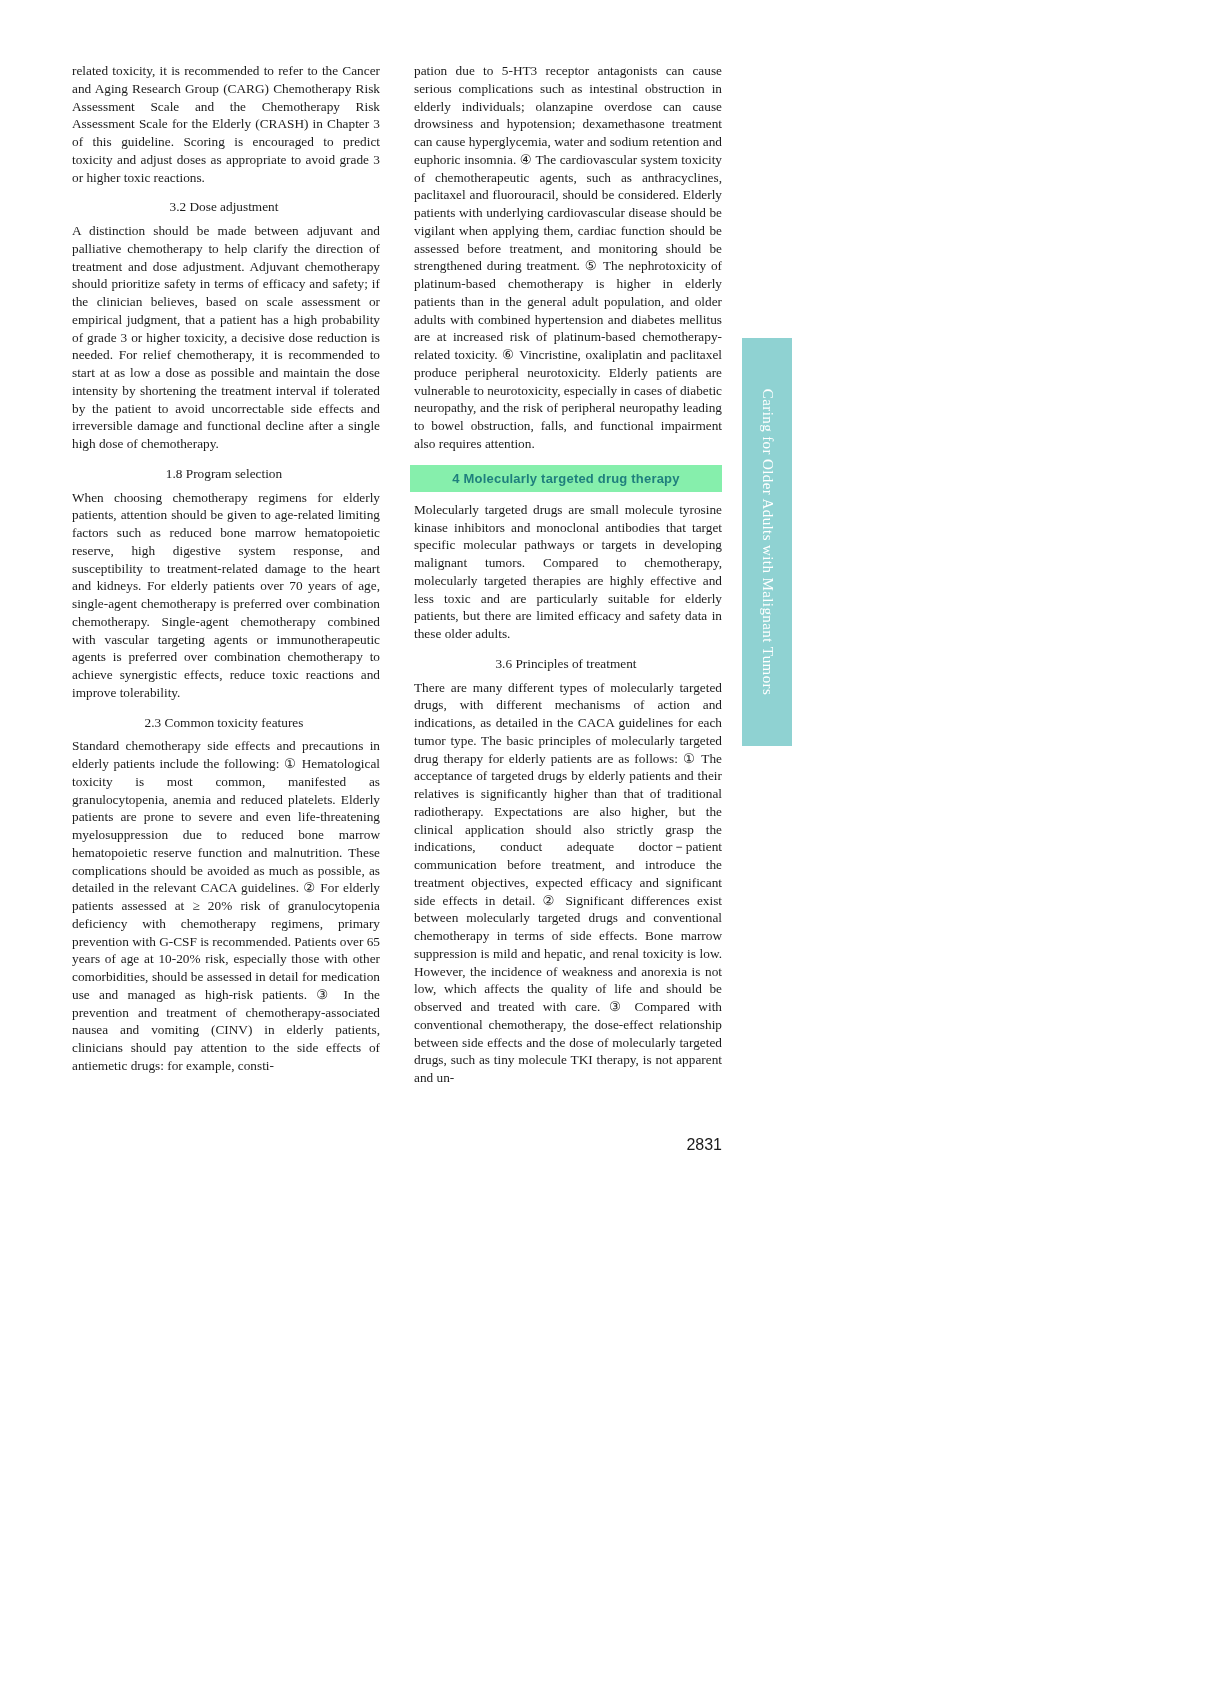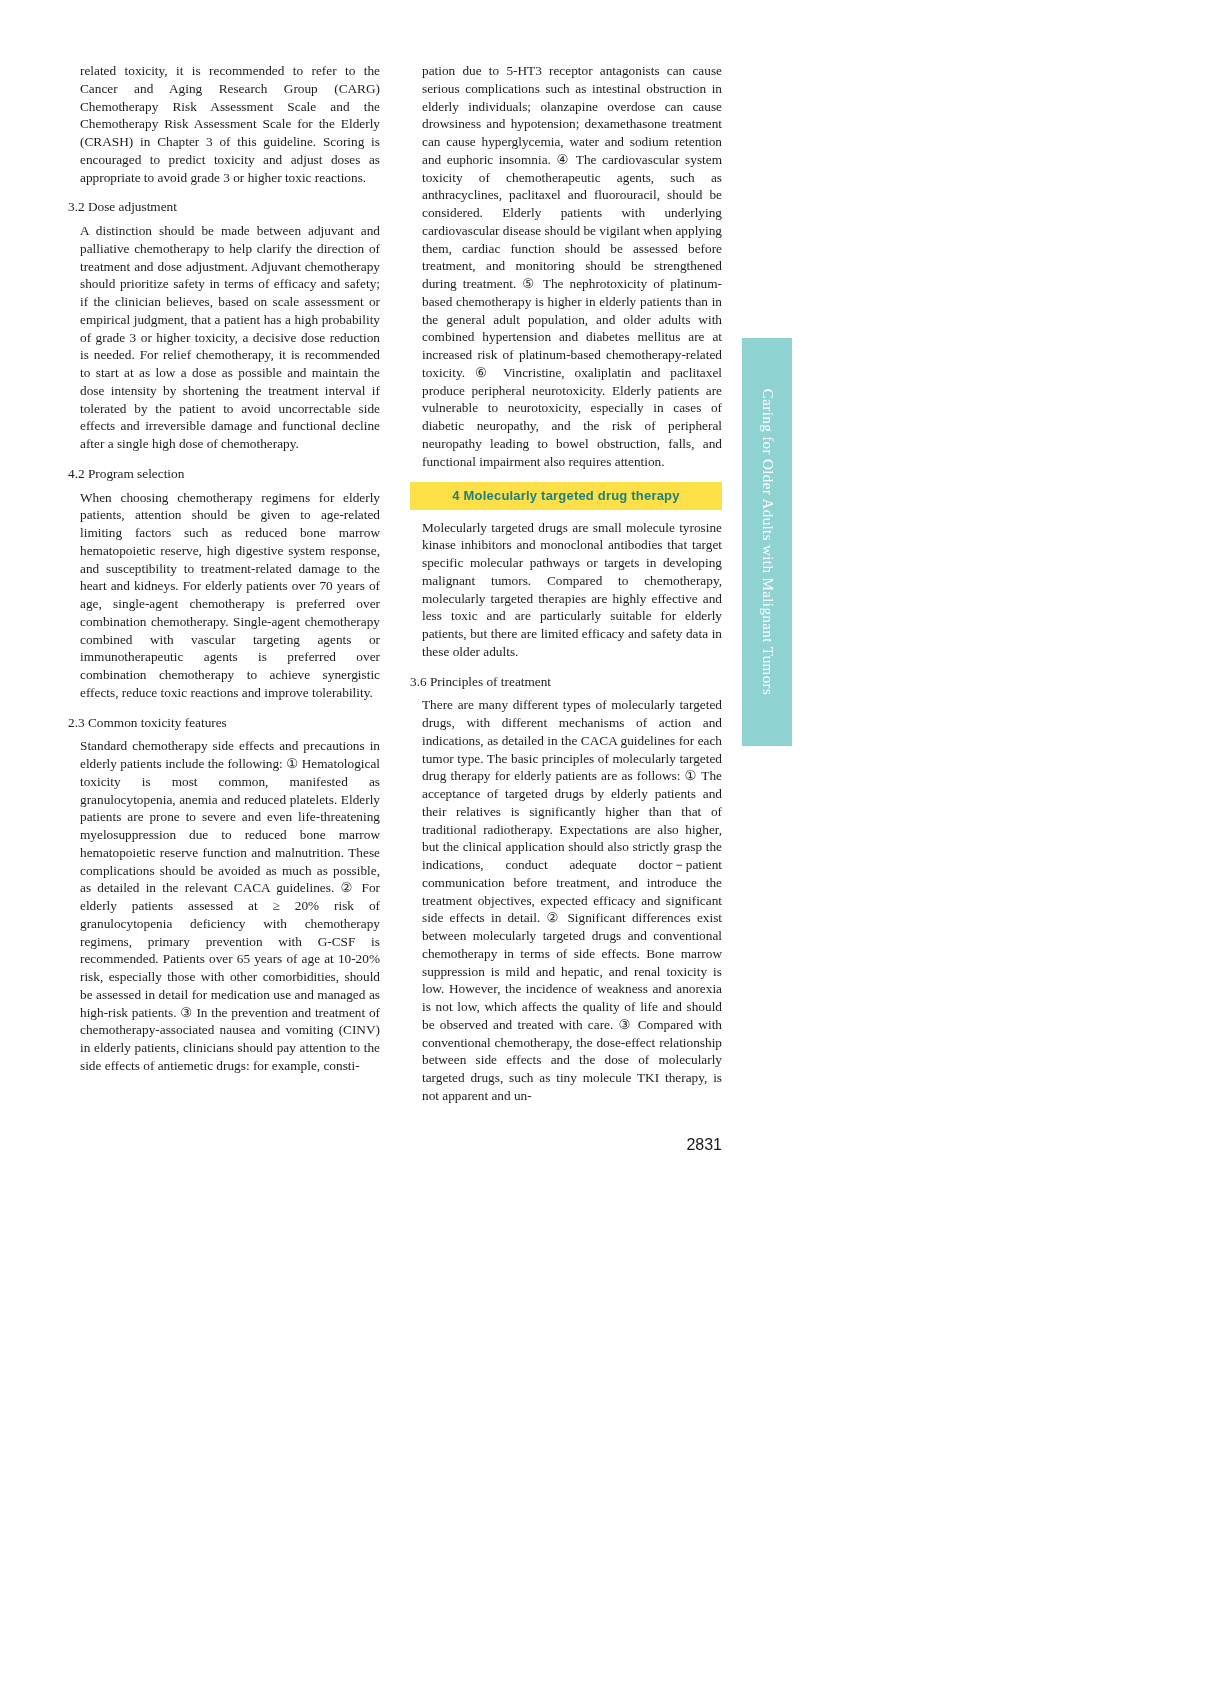--- a/index.html
+++ b/index.html
@@ -29,35 +29,35 @@
     line-height: 1.335;
     text-align: justify;
     text-justify: inter-word;
     hyphens: manual;
     color: #1b1b1b;
   }
   .col-left { left: 68px; }
   .col-right { left: 410px; }
 
   p {
-    margin: 0 0 0 12px;
+    margin: 0 0 0 4px;
     text-align: justify;
   }
   p.body {
     margin-bottom: 1px;
   }
   .heading {
     margin: 12px 0 6px 0;
     font-size: 13.3px;
-    text-align: left;
+    text-align: center;
     color: #1b1b1b;
   }
   .section-banner {
     margin: 12px 0 9px 0;
-    background: #fde047;
+    background: #86efac;
     color: #1f7f7d;
     font-family: "Liberation Sans", sans-serif;
     font-weight: bold;
     font-size: 13px;
     text-align: center;
     padding: 5px 0 5px 0;
     letter-spacing: .2px;
   }
   .sidetab {
     position: absolute;
@@ -94,21 +94,21 @@
 <body>
 
 <div class="page">
 
   <div class="col col-left">
     <p class="body">related toxicity, it is recommended to refer to the Cancer and Aging Research Group (CARG) Chemotherapy Risk Assessment Scale and the Chemotherapy Risk Assessment Scale for the Elderly (CRASH) in Chapter 3 of this guideline. Scoring is encouraged to predict toxicity and adjust doses as appropriate to avoid grade 3 or higher toxic reactions.</p>
 
     <p class="heading">3.2 Dose adjustment</p>
     <p class="body">A distinction should be made between adjuvant and palliative chemotherapy to help clarify the direction of treatment and dose adjustment. Adjuvant chemotherapy should prioritize safety in terms of efficacy and safety; if the clinician believes, based on scale assessment or empirical judgment, that a patient has a high probability of grade 3 or higher toxicity, a decisive dose reduction is needed. For relief chemotherapy, it is recommended to start at as low a dose as possible and maintain the dose intensity by shortening the treatment interval if tolerated by the patient to avoid uncorrectable side effects and irreversible damage and functional decline after a single high dose of chemotherapy.</p>
 
-    <p class="heading">4.2 Program selection</p>
+    <p class="heading">1.8 Program selection</p>
     <p class="body">When choosing chemotherapy regimens for elderly patients, attention should be given to age-related limiting factors such as reduced bone marrow hematopoietic reserve, high digestive system response, and susceptibility to treatment-related damage to the heart and kidneys. For elderly patients over 70 years of age, single-agent chemotherapy is preferred over combination chemotherapy. Single-agent chemotherapy combined with vascular targeting agents or immunotherapeutic agents is preferred over combination chemotherapy to achieve synergistic effects, reduce toxic reactions and improve tolerability.</p>
 
     <p class="heading">2.3 Common toxicity features</p>
     <p class="body">Standard chemotherapy side effects and precautions in elderly patients include the following: ① Hematological toxicity is most common, manifested as granulocytopenia, anemia and reduced platelets. Elderly patients are prone to severe and even life-threatening myelosuppression due to reduced bone marrow hematopoietic reserve function and malnutrition. These complications should be avoided as much as possible, as detailed in the relevant CACA guidelines. ② For elderly patients assessed at ≥ 20% risk of granulocytopenia deficiency with chemotherapy regimens, primary prevention with G-CSF is recommended. Patients over 65 years of age at 10-20% risk, especially those with other comorbidities, should be assessed in detail for medication use and managed as high-risk patients. ③ In the prevention and treatment of chemotherapy-associated nausea and vomiting (CINV) in elderly patients, clinicians should pay attention to the side effects of antiemetic drugs: for example, consti-</p>
   </div>
 
   <div class="col col-right">
     <p class="body">pation due to 5-HT3 receptor antagonists can cause serious complications such as intestinal obstruction in elderly individuals; olanzapine overdose can cause drowsiness and hypotension; dexamethasone treatment can cause hyperglycemia, water and sodium retention and euphoric insomnia. ④ The cardiovascular system toxicity of chemotherapeutic agents, such as anthracyclines, paclitaxel and fluorouracil, should be considered. Elderly patients with underlying cardiovascular disease should be vigilant when applying them, cardiac function should be assessed before treatment, and monitoring should be strengthened during treatment. ⑤ The nephrotoxicity of platinum-based chemotherapy is higher in elderly patients than in the general adult population, and older adults with combined hypertension and diabetes mellitus are at increased risk of platinum-based chemotherapy-related toxicity. ⑥ Vincristine, oxaliplatin and paclitaxel produce peripheral neurotoxicity. Elderly patients are vulnerable to neurotoxicity, especially in cases of diabetic neuropathy, and the risk of peripheral neuropathy leading to bowel obstruction, falls, and functional impairment also requires attention.</p>
 
     <div class="section-banner">4 Molecularly targeted drug therapy</div>

